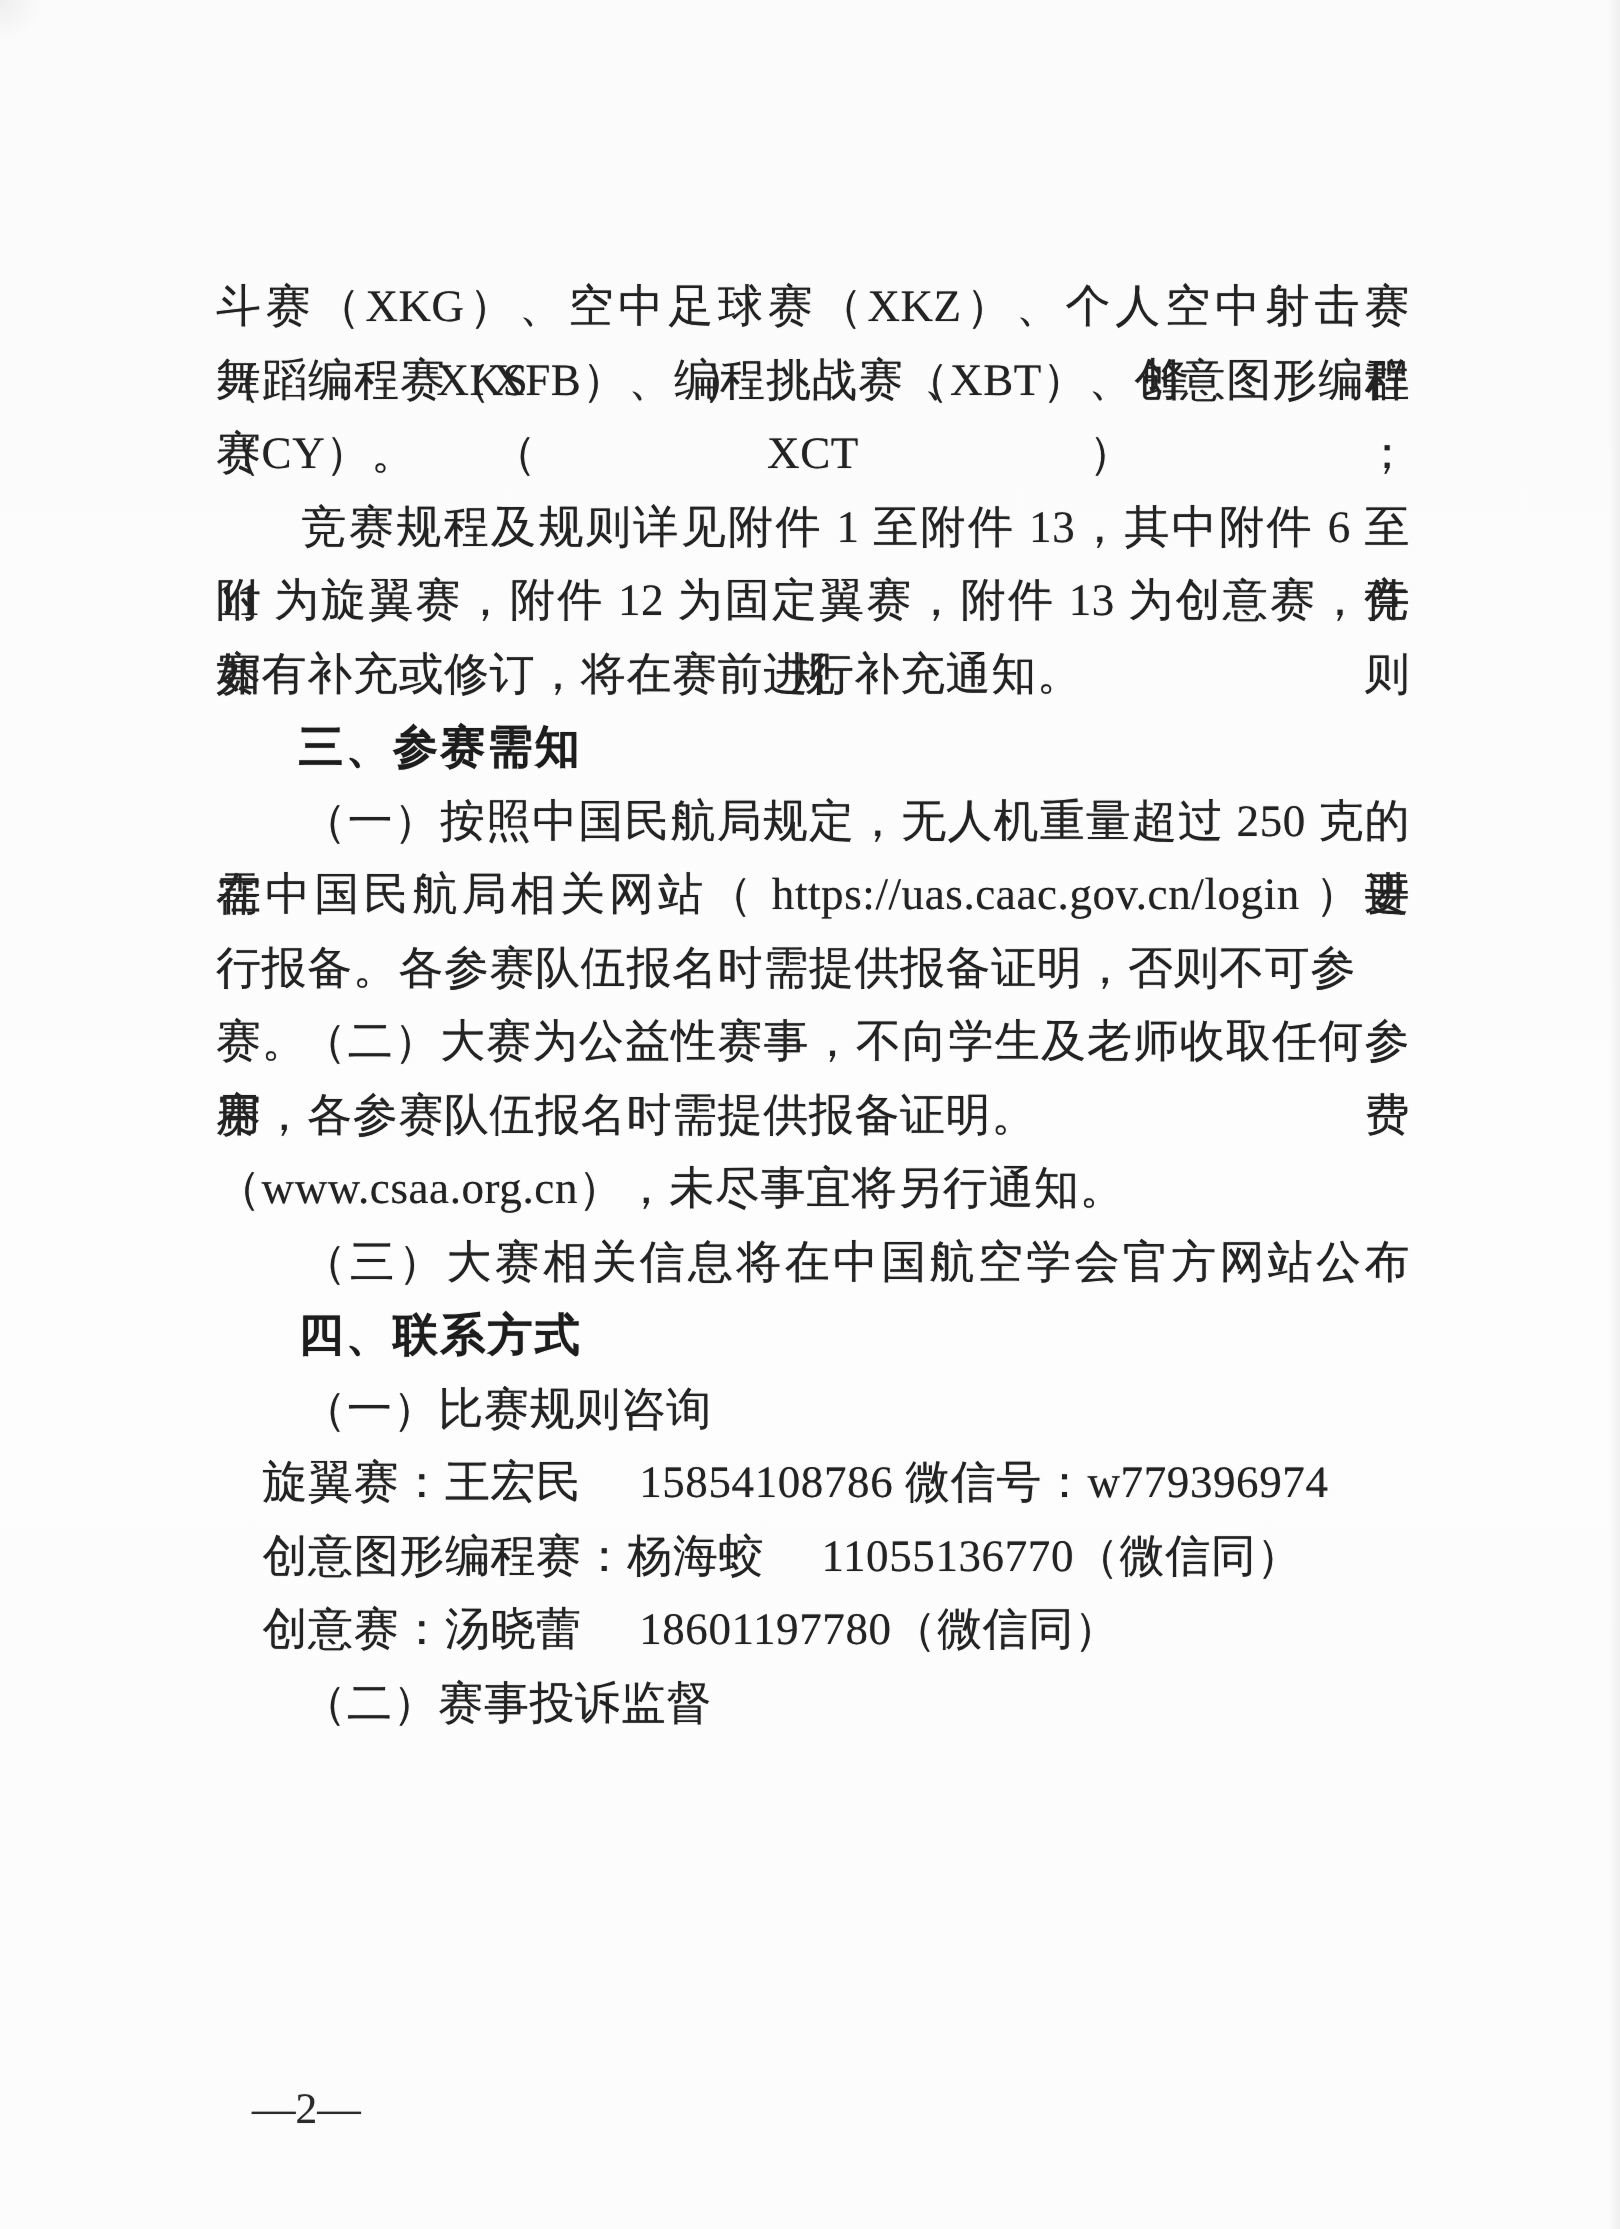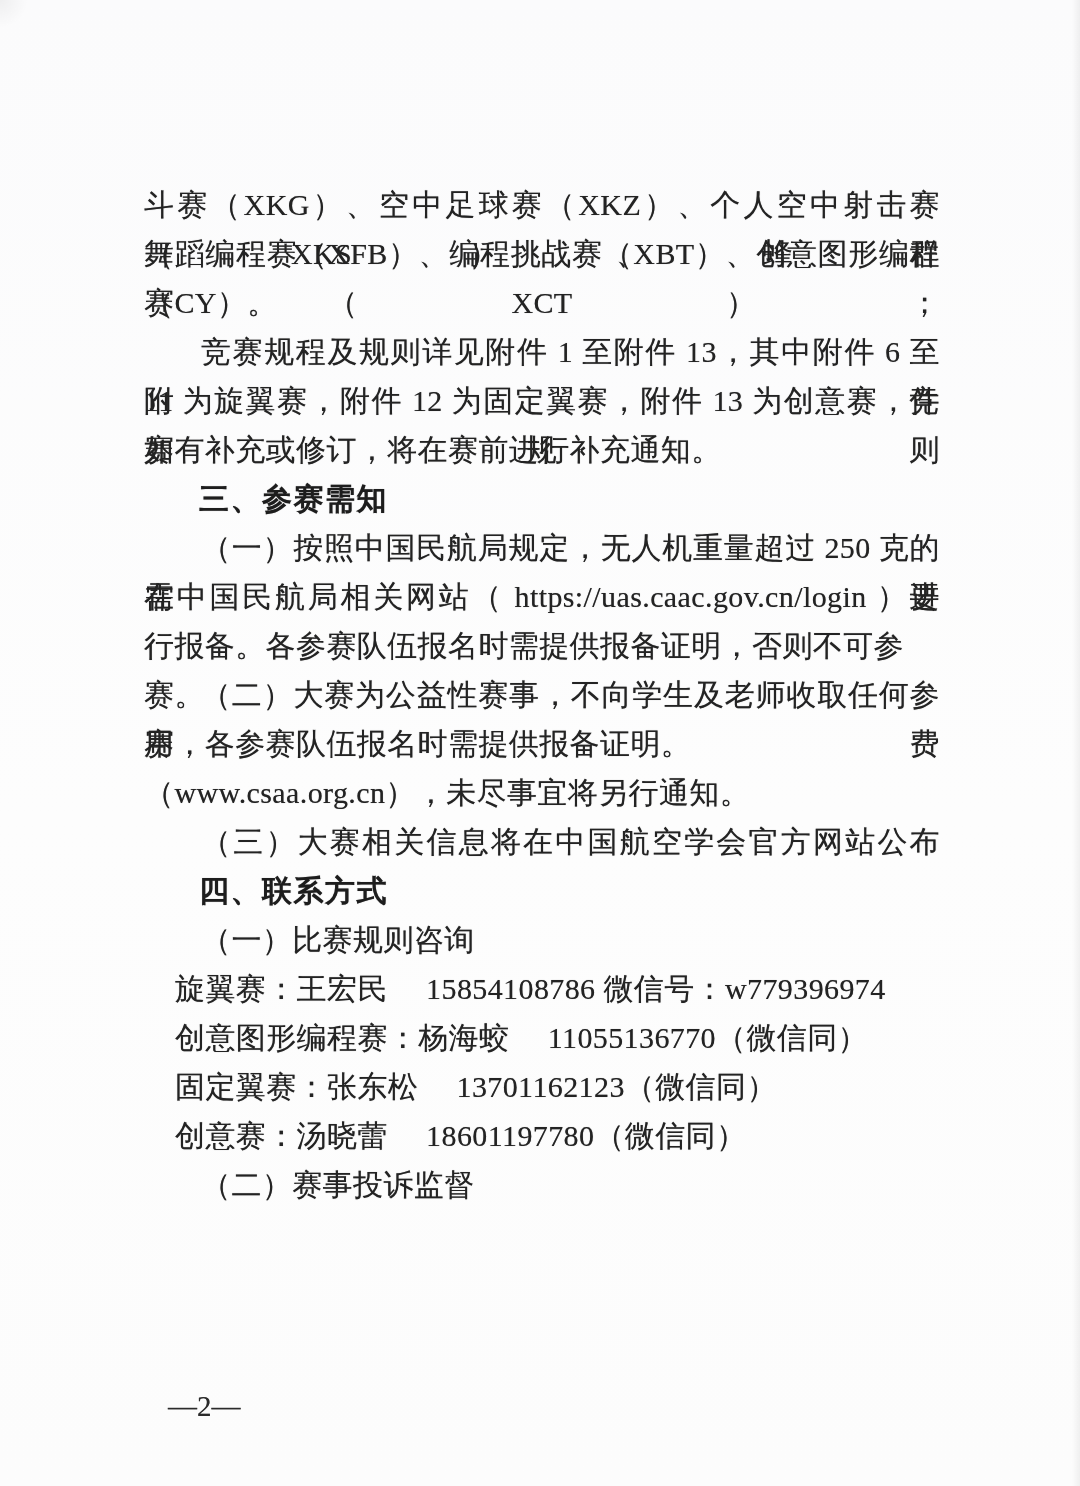--- a/index.html
+++ b/index.html
@@ -98,20 +98,19 @@
     <p class="ln">行报备。各参赛队伍报名时需提供报备证明，否则不可参赛。</p>
     <p class="ln j ind2">（二）大赛为公益性赛事，不向学生及老师收取任何参赛费</p>
     <p class="ln">用，各参赛队伍报名时需提供报备证明。</p>
     <p class="ln">（www.csaa.org.cn），未尽事宜将另行通知。</p>
     <p class="ln j ind2">（三）大赛相关信息将在中国航空学会官方网站公布</p>
 
     <h2 class="ln head">四、联系方式</h2>
     <p class="ln ind2">（一）比赛规则咨询</p>
     <p class="ln ind1">旋翼赛：王宏民　 15854108786 微信号：w779396974</p>
     <p class="ln ind1">创意图形编程赛：杨海蛟　 11055136770（微信同）</p>
-    <p class="ln ind1">固定翼赛：张东松　 13701162123（微信同）</p>
     <p class="ln ind1">创意赛：汤晓蕾　 18601197780（微信同）</p>
     <p class="ln ind2">（二）赛事投诉监督</p>
 
   </section>
 
   <footer class="page-footer">—2—</footer>
 </main>
 
 </body></html>

